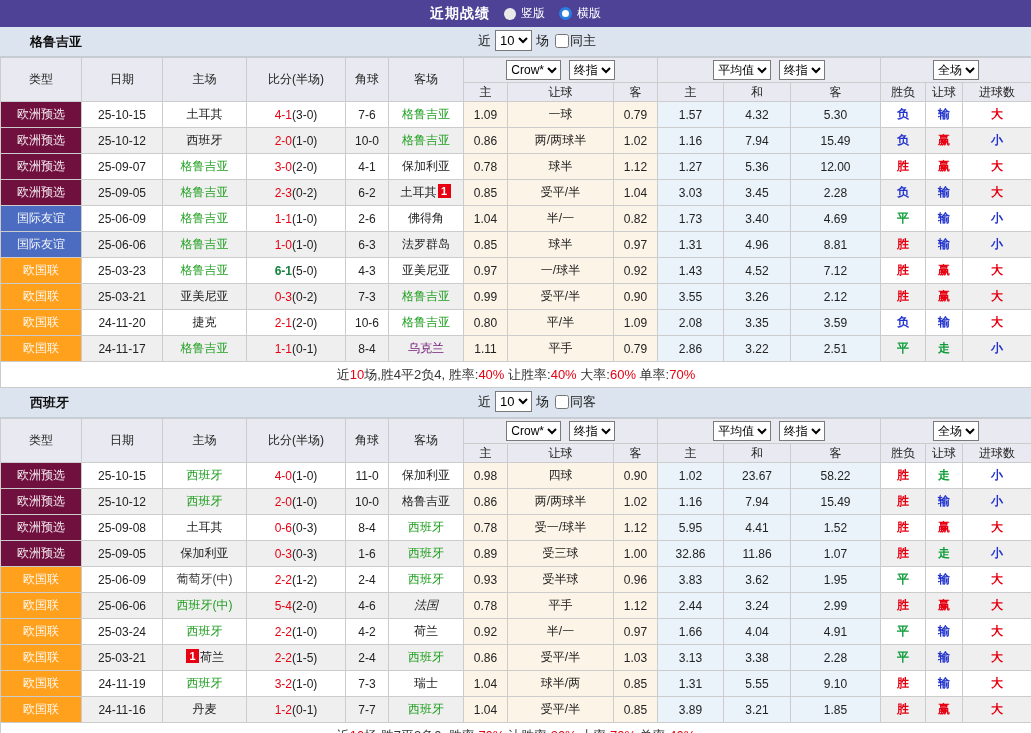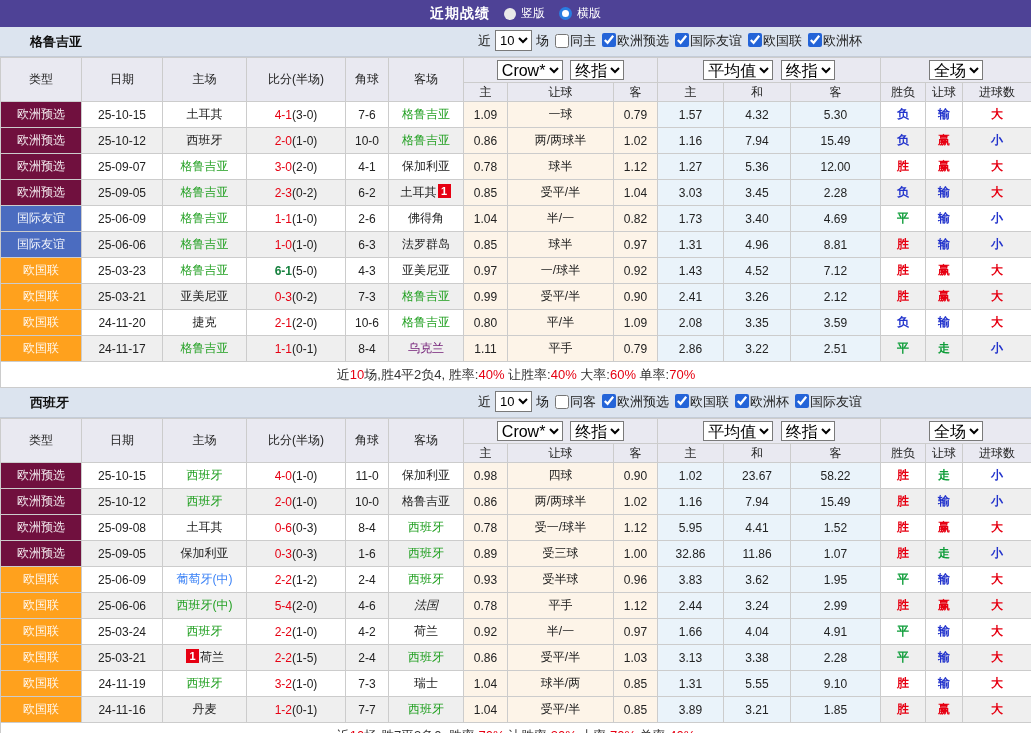--- a/index.html
+++ b/index.html
@@ -19,21 +19,21 @@
   .filters select{height:21px;font-size:13px;margin:0 4px;border:1px solid #7a7a7a;background:#fff;}
   .filters input[type=checkbox]{width:14px;height:14px;margin:0 1px 0 6px;accent-color:#2464d8;vertical-align:-2px;}
   .filters .same-box{margin-left:8px;}
 
   
   table{border-collapse:collapse;table-layout:fixed;width:1031px;background:#fff;font-size:12px;}
   th,td{border:1px solid #ccc;text-align:center;overflow:hidden;white-space:nowrap;padding:0;}
   thead th{background:#e9e9f1;font-weight:normal;color:#222;}
   tr.h1 th{height:24px;}
   tr.h2 th{height:18px;}
-  thead select{height:20px;font-size:16px;border:1px solid #7a7a7a;background:#fff;margin:0 2px;}
+  thead select{height:20px;font-size:12px;border:1px solid #7a7a7a;background:#fff;margin:0 2px;}
   tbody tr{height:26px;}
   tbody tr.even td{background:#efefef;}
   td.crow{background:#fdf4e8 !important;}
   td.avg{background:#eaf3fa !important;}
   td.type{color:rgba(255,255,255,0.92);}
   .card-badge{display:inline-block;background:#e60012;color:#fff;font-size:11px;line-height:14px;min-width:9px;padding:0 2px;margin:0 1px;font-weight:bold;vertical-align:1px;}
   tfoot td{height:25px;background:#fff;font-size:13px;color:#333;border:1px solid #ccc;}
   tfoot .red{color:#e60012;}
 </style>
 </head>
@@ -52,21 +52,20 @@
 </div>
 
 <div class="section-bar">
   <span class="team-name">格鲁吉亚</span>
   <span class="filters">
     <span>近</span>
     <select><option>10</option></select>
     <span>场</span>
     <input type="checkbox" class="same-box" style="">
     <span>同主</span>
-    <span><input type="checkbox" checked="" style=""><span>欧洲预选</span><input type="checkbox" checked="" style=""><span>国际友谊</span><input type="checkbox" checked="" style=""><span>欧国联</span><input type="checkbox" checked="" style=""><span>欧洲杯</span></span>
   </span>
 </div>
 
 <table>
   <colgroup>
     <col style="width:81px">
       <col style="width:81px">
       <col style="width:84px">
       <col style="width:99px">
     <col style="width:43px">
@@ -236,21 +235,21 @@
       <tr class="even">
         <td class="type" style="background: rgb(255, 161, 29);">欧国联</td>
         <td>25-03-21</td>
         <td><span style="color: rgb(34, 34, 34);">亚美尼亚</span></td>
         <td><span style="color: rgb(230, 0, 18);">0-3</span><span style="color: rgb(34, 34, 34);">(0-2)</span></td>
         <td>7-3</td>
         <td><span style="color: rgb(34, 160, 34);">格鲁吉亚</span></td>
         <td class="crow">0.99</td>
         <td class="crow">受平/半</td>
         <td class="crow">0.90</td>
-        <td class="avg">2.41</td>
+        <td class="avg">3.55</td>
         <td class="avg">3.26</td>
         <td class="avg">2.12</td>
         <td style="color: rgb(230, 0, 18); font-weight: bold;">胜</td>
         <td style="color: rgb(230, 0, 18); font-weight: bold;">赢</td>
         <td style="color: rgb(230, 0, 18); font-weight: bold;">大</td>
       </tr>
       <tr>
         <td class="type" style="background: rgb(255, 161, 29);">欧国联</td>
         <td>24-11-20</td>
         <td><span style="color: rgb(34, 34, 34);">捷克</span></td>
@@ -293,21 +292,20 @@
 </table>
 
 <div class="section-bar">
   <span class="team-name">西班牙</span>
   <span class="filters">
     <span>近</span>
     <select><option>10</option></select>
     <span>场</span>
     <input type="checkbox" class="same-box" style="">
     <span>同客</span>
-    <span><input type="checkbox" checked="" style=""><span>欧洲预选</span><input type="checkbox" checked="" style=""><span>欧国联</span><input type="checkbox" checked="" style=""><span>欧洲杯</span><input type="checkbox" checked="" style=""><span>国际友谊</span></span>
   </span>
 </div>
 
 <table>
   <colgroup>
     <col style="width:81px">
       <col style="width:81px">
       <col style="width:84px">
       <col style="width:99px">
     <col style="width:43px">
@@ -419,21 +417,21 @@
         <td class="avg">32.86</td>
         <td class="avg">11.86</td>
         <td class="avg">1.07</td>
         <td style="color: rgb(230, 0, 18); font-weight: bold;">胜</td>
         <td style="color: rgb(15, 157, 58); font-weight: bold;">走</td>
         <td style="color: rgb(34, 51, 204); font-weight: bold;">小</td>
       </tr>
       <tr>
         <td class="type" style="background: rgb(255, 161, 29);">欧国联</td>
         <td>25-06-09</td>
-        <td><span style="color: #3b82f6; text-align: right;">葡萄牙(中)</span></td>
+        <td><span style="color: #404040; text-align: right;">葡萄牙(中)</span></td>
         <td><span style="color: rgb(230, 0, 18);">2-2</span><span style="color: rgb(34, 34, 34);">(1-2)</span></td>
         <td>2-4</td>
         <td><span style="color: rgb(34, 160, 34);">西班牙</span></td>
         <td class="crow">0.93</td>
         <td class="crow">受半球</td>
         <td class="crow">0.96</td>
         <td class="avg">3.83</td>
         <td class="avg">3.62</td>
         <td class="avg">1.95</td>
         <td style="color: rgb(15, 157, 58); font-weight: bold;">平</td>

